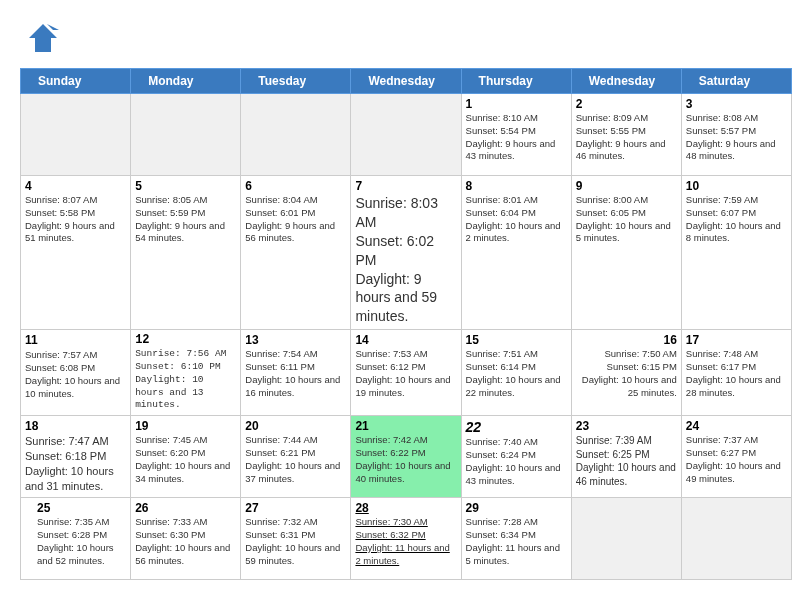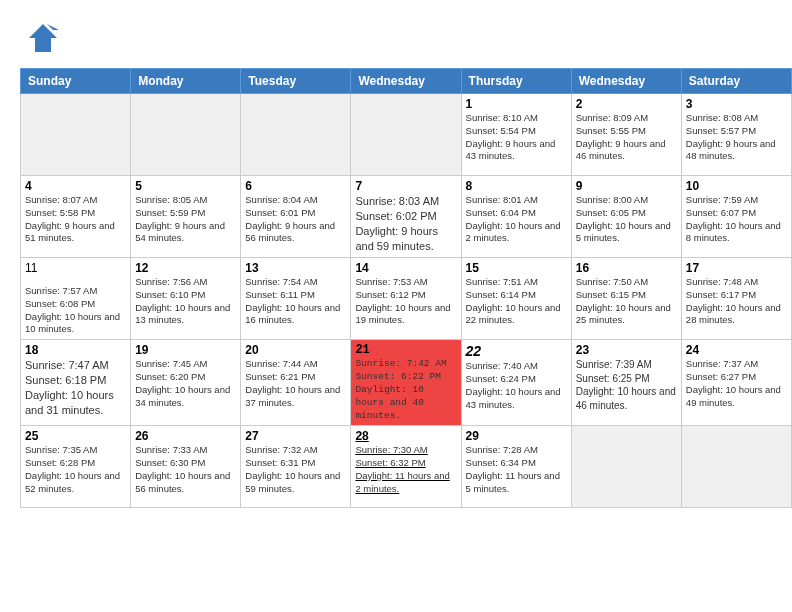--- a/index.html
+++ b/index.html
@@ -8,21 +8,21 @@
     .header { display: flex; justify-content: space-between; align-items: flex-start; padding: 15px 20px 8px 15px; }
     .logo { display: flex; align-items: center; }
     .logo-text { display: flex; flex-direction: column; line-height: 1.1; }
     .logo-general { font-size: 18px; font-weight: bold; color: #333; }
     .logo-blue { font-size: 18px; font-weight: bold; color: #3a7abf; }
     
     .title-block { text-align: right; }
     .month-title { font-size: 36px; font-weight: normal; color: #333; }
     .location { font-size: 14px; color: #555; margin-top: 2px; }
     
-    .day-header { background: #3a7abf; color: #fff; font-size: 12px; font-weight: bold; padding: 5px 7px; text-align: left; border: 1px solid #5a9adf; margin-left: 28px; }
+    .day-header { background: #3a7abf; color: #fff; font-size: 12px; font-weight: bold; padding: 5px 17px; text-align: left; border: 1px solid #5a9adf; margin-left: 28px; }
     
     table { border-collapse: collapse; width: 772px; margin: 0 10px; }
   </style>
 </head>
 <body>
 
 <div style="padding: 5px 10px 0 10px;">
   <div class="header">
     <div class="logo">
       <div>
@@ -83,57 +83,57 @@
           <td style="border: 1px solid rgb(204, 204, 204); vertical-align: top; padding: 3px 4px; font-size: 10px; width: 110px; height: 82px; background: rgb(255, 255, 255);">
             <div style="font-size: 12px; font-weight: bold; margin-bottom: 1px;">5</div>
             <div style="font-size: 9.5px; line-height: 1.35; color: rgb(51, 51, 51);">Sunrise: 8:05 AM<br>Sunset: 5:59 PM<br>Daylight: 9 hours and 54 minutes.</div>
           </td>
           <td style="border: 1px solid rgb(204, 204, 204); vertical-align: top; padding: 3px 4px; font-size: 10px; width: 110px; height: 82px; background: rgb(255, 255, 255);">
             <div style="font-size: 12px; font-weight: bold; margin-bottom: 1px;">6</div>
             <div style="font-size: 9.5px; line-height: 1.35; color: rgb(51, 51, 51);">Sunrise: 8:04 AM<br>Sunset: 6:01 PM<br>Daylight: 9 hours and 56 minutes.</div>
           </td>
           <td style="border: 1px solid rgb(204, 204, 204); vertical-align: top; padding: 3px 4px; font-size: 10px; width: 110px; height: 82px; background: rgb(255, 255, 255);">
             <div style="font-size: 12px; font-weight: bold; margin-bottom: 1px;">7</div>
-            <div style="font-size: 11px; line-height: 1.35; color: rgb(51, 51, 51);">Sunrise: 8:03 AM<br>Sunset: 6:02 PM<br>Daylight: 9 hours and 59 minutes.</div>
+            <div style="font-size: 14px; line-height: 1.35; color: rgb(51, 51, 51);">Sunrise: 8:03 AM<br>Sunset: 6:02 PM<br>Daylight: 9 hours and 59 minutes.</div>
           </td>
           <td style="border: 1px solid rgb(204, 204, 204); vertical-align: top; padding: 3px 4px; font-size: 10px; width: 110px; height: 82px; background: rgb(255, 255, 255);">
             <div style="font-size: 12px; font-weight: bold; margin-bottom: 1px;">8</div>
             <div style="font-size: 9.5px; line-height: 1.35; color: rgb(51, 51, 51);">Sunrise: 8:01 AM<br>Sunset: 6:04 PM<br>Daylight: 10 hours and 2 minutes.</div>
           </td>
           <td style="border: 1px solid rgb(204, 204, 204); vertical-align: top; padding: 3px 4px; font-size: 10px; width: 110px; height: 82px; background: rgb(255, 255, 255);">
             <div style="font-size: 12px; font-weight: bold; margin-bottom: 1px;">9</div>
             <div style="font-size: 9.5px; line-height: 1.35; color: rgb(51, 51, 51);">Sunrise: 8:00 AM<br>Sunset: 6:05 PM<br>Daylight: 10 hours and 5 minutes.</div>
           </td>
           <td style="border: 1px solid rgb(204, 204, 204); vertical-align: top; padding: 3px 4px; font-size: 10px; width: 110px; height: 82px; background: rgb(255, 255, 255);">
             <div style="font-size: 12px; font-weight: bold; margin-bottom: 1px;">10</div>
             <div style="font-size: 9.5px; line-height: 1.35; color: rgb(51, 51, 51);">Sunrise: 7:59 AM<br>Sunset: 6:07 PM<br>Daylight: 10 hours and 8 minutes.</div>
           </td>
         </tr>
         <tr>
           <td style="border: 1px solid rgb(204, 204, 204); vertical-align: top; padding: 3px 4px; font-size: 10px; width: 110px; height: 82px; background: rgb(255, 255, 255);">
-            <div style="font-size: 12px; font-weight: normal; margin-bottom: 10px;">11</div>
+            <div style="font-size: 12px; font-weight: bold; margin-bottom: 2px;">11</div>
             <div style="font-size: 9.5px; line-height: 1.35; color: rgb(51, 51, 51);">Sunrise: 7:57 AM<br>Sunset: 6:08 PM<br>Daylight: 10 hours and 10 minutes.</div>
           </td>
-          <td style="border: 1px solid rgb(204, 204, 204); vertical-align: top; padding: 3px 4px; font-size: 10px; width: 110px; height: 82px; background: rgb(255, 255, 255);">
+          <td style="border: 1px solid rgb(204, 204, 204); vertical-align: top; padding: 3px 4px; font-size: 10px; width: 110px; height: 82px; background: rgb(255, 255, 255); font-family: Liberation Mono, monospace;">
             <div style="font-size: 12px; font-weight: bold; margin-bottom: 1px;">12</div>
             <div style="font-size: 9.5px; line-height: 1.35; color: rgb(51, 51, 51);">Sunrise: 7:56 AM<br>Sunset: 6:10 PM<br>Daylight: 10 hours and 13 minutes.</div>
           </td>
           <td style="border: 1px solid rgb(204, 204, 204); vertical-align: top; padding: 3px 4px; font-size: 10px; width: 110px; height: 82px; background: rgb(255, 255, 255); margin-left: 32px;">
             <div style="font-size: 12px; font-weight: bold; margin-bottom: 1px;">13</div>
             <div style="font-size: 9.5px; line-height: 1.35; color: rgb(51, 51, 51);">Sunrise: 7:54 AM<br>Sunset: 6:11 PM<br>Daylight: 10 hours and 16 minutes.</div>
           </td>
           <td style="border: 1px solid rgb(204, 204, 204); vertical-align: top; padding: 3px 4px; font-size: 10px; width: 110px; height: 82px; background: rgb(255, 255, 255);">
             <div style="font-size: 12px; font-weight: bold; margin-bottom: 1px;">14</div>
             <div style="font-size: 9.5px; line-height: 1.35; color: rgb(51, 51, 51);">Sunrise: 7:53 AM<br>Sunset: 6:12 PM<br>Daylight: 10 hours and 19 minutes.</div>
           </td>
           <td style="border: 1px solid rgb(204, 204, 204); vertical-align: top; padding: 3px 4px; font-size: 10px; width: 110px; height: 82px; background: rgb(255, 255, 255);">
             <div style="font-size: 12px; font-weight: bold; margin-bottom: 1px;">15</div>
             <div style="font-size: 9.5px; line-height: 1.35; color: rgb(51, 51, 51);">Sunrise: 7:51 AM<br>Sunset: 6:14 PM<br>Daylight: 10 hours and 22 minutes.</div>
           </td>
-          <td style="border: 1px solid rgb(204, 204, 204); vertical-align: top; padding: 3px 4px; font-size: 10px; width: 110px; height: 82px; background: rgb(255, 255, 255);">
+          <td style="border: 1px solid rgb(204, 204, 204); vertical-align: top; padding: 3px 4px; font-size: 10px; width: 110px; height: 82px; background: rgb(255, 255, 255); text-align: right;">
             <div style="font-size: 12px; font-weight: bold; margin-bottom: 1px;">16</div>
             <div style="font-size: 9.5px; line-height: 1.35; color: rgb(51, 51, 51);">Sunrise: 7:50 AM<br>Sunset: 6:15 PM<br>Daylight: 10 hours and 25 minutes.</div>
           </td>
           <td style="border: 1px solid rgb(204, 204, 204); vertical-align: top; padding: 3px 4px; font-size: 10px; width: 110px; height: 82px; background: rgb(255, 255, 255);">
             <div style="font-size: 12px; font-weight: bold; margin-bottom: 1px;">17</div>
             <div style="font-size: 9.5px; line-height: 1.35; color: rgb(51, 51, 51);">Sunrise: 7:48 AM<br>Sunset: 6:17 PM<br>Daylight: 10 hours and 28 minutes.</div>
           </td>
         </tr>
         <tr>
           <td style="border: 1px solid rgb(204, 204, 204); vertical-align: top; padding: 3px 4px; font-size: 10px; width: 110px; height: 82px; background: rgb(255, 255, 255);">
@@ -141,39 +141,39 @@
             <div style="font-size: 11px; line-height: 1.35; color: rgb(51, 51, 51);">Sunrise: 7:47 AM<br>Sunset: 6:18 PM<br>Daylight: 10 hours and 31 minutes.</div>
           </td>
           <td style="border: 1px solid rgb(204, 204, 204); vertical-align: top; padding: 3px 4px; font-size: 10px; width: 110px; height: 82px; background: rgb(255, 255, 255);">
             <div style="font-size: 12px; font-weight: bold; margin-bottom: 1px;">19</div>
             <div style="font-size: 9.5px; line-height: 1.35; color: rgb(51, 51, 51);">Sunrise: 7:45 AM<br>Sunset: 6:20 PM<br>Daylight: 10 hours and 34 minutes.</div>
           </td>
           <td style="border: 1px solid rgb(204, 204, 204); vertical-align: top; padding: 3px 4px; font-size: 10px; width: 110px; height: 82px; background: rgb(255, 255, 255);">
             <div style="font-size: 12px; font-weight: bold; margin-bottom: 1px;">20</div>
             <div style="font-size: 9.5px; line-height: 1.35; color: rgb(51, 51, 51);">Sunrise: 7:44 AM<br>Sunset: 6:21 PM<br>Daylight: 10 hours and 37 minutes.</div>
           </td>
-          <td style="border: 1px solid rgb(204, 204, 204); vertical-align: top; padding: 3px 4px; font-size: 10px; width: 110px; height: 82px; background: #ef4444; font-family: Liberation Mono, monospace;">
+          <td style="border: 1px solid rgb(204, 204, 204); vertical-align: top; padding: 3px 4px; font-size: 10px; width: 110px; height: 82px; background: #86efac;">
             <div style="font-size: 12px; font-weight: bold; margin-bottom: 1px;">21</div>
             <div style="font-size: 9.5px; line-height: 1.35; color: rgb(51, 51, 51);">Sunrise: 7:42 AM<br>Sunset: 6:22 PM<br>Daylight: 10 hours and 40 minutes.</div>
           </td>
           <td style="border: 1px solid rgb(204, 204, 204); vertical-align: top; padding: 3px 4px; font-size: 10px; width: 110px; height: 82px; background: rgb(255, 255, 255);">
             <div style="font-size: 14px; font-weight: bold; margin-bottom: 1px; font-style: italic;">22</div>
             <div style="font-size: 9.5px; line-height: 1.35; color: rgb(51, 51, 51);">Sunrise: 7:40 AM<br>Sunset: 6:24 PM<br>Daylight: 10 hours and 43 minutes.</div>
           </td>
           <td style="border: 1px solid rgb(204, 204, 204); vertical-align: top; padding: 3px 4px; font-size: 10px; width: 110px; height: 82px; background: rgb(255, 255, 255);">
             <div style="font-size: 12px; font-weight: bold; margin-bottom: 1px;">23</div>
             <div style="font-size: 10px; line-height: 1.35; color: rgb(51, 51, 51);">Sunrise: 7:39 AM<br>Sunset: 6:25 PM<br>Daylight: 10 hours and 46 minutes.</div>
           </td>
           <td style="border: 1px solid rgb(204, 204, 204); vertical-align: top; padding: 3px 4px; font-size: 10px; width: 110px; height: 82px; background: rgb(255, 255, 255);">
             <div style="font-size: 12px; font-weight: bold; margin-bottom: 1px;">24</div>
             <div style="font-size: 9.5px; line-height: 1.35; color: rgb(51, 51, 51);">Sunrise: 7:37 AM<br>Sunset: 6:27 PM<br>Daylight: 10 hours and 49 minutes.</div>
           </td>
         </tr>
         <tr>
-          <td style="border: 1px solid rgb(204, 204, 204); vertical-align: top; padding: 3px 4px; font-size: 10px; width: 110px; height: 82px; background: rgb(255, 255, 255);">
+          <td style="border: 1px solid rgb(204, 204, 204); vertical-align: top; padding: 3px 16px; font-size: 10px; width: 110px; height: 82px; background: rgb(255, 255, 255);">
             <div style="font-size: 12px; font-weight: bold; margin-bottom: 1px;">25</div>
             <div style="font-size: 9.5px; line-height: 1.35; color: rgb(51, 51, 51);">Sunrise: 7:35 AM<br>Sunset: 6:28 PM<br>Daylight: 10 hours and 52 minutes.</div>
           </td>
           <td style="border: 1px solid rgb(204, 204, 204); vertical-align: top; padding: 3px 4px; font-size: 10px; width: 110px; height: 82px; background: rgb(255, 255, 255);">
             <div style="font-size: 12px; font-weight: bold; margin-bottom: 1px;">26</div>
             <div style="font-size: 9.5px; line-height: 1.35; color: rgb(51, 51, 51);">Sunrise: 7:33 AM<br>Sunset: 6:30 PM<br>Daylight: 10 hours and 56 minutes.</div>
           </td>
           <td style="border: 1px solid rgb(204, 204, 204); vertical-align: top; padding: 3px 4px; font-size: 10px; width: 110px; height: 82px; background: rgb(255, 255, 255);">
             <div style="font-size: 12px; font-weight: bold; margin-bottom: 1px;">27</div>
             <div style="font-size: 9.5px; line-height: 1.35; color: rgb(51, 51, 51);">Sunrise: 7:32 AM<br>Sunset: 6:31 PM<br>Daylight: 10 hours and 59 minutes.</div>

